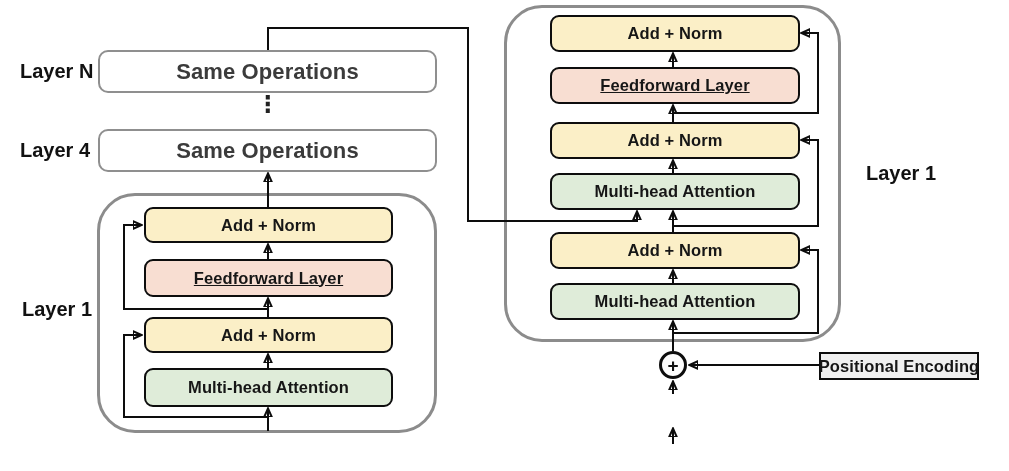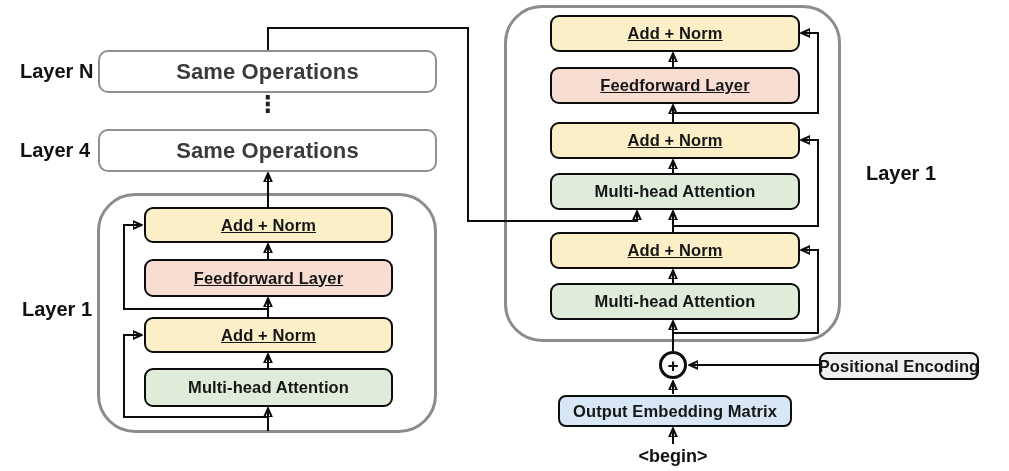--- a/index.html
+++ b/index.html
@@ -20,21 +20,21 @@
     font-size:22px;font-weight:600;color:#3b3b3b;letter-spacing:.1px;
   }
   .block{
     position:absolute;box-sizing:border-box;
     border:2.5px solid var(--line,#0d0d0d);
     border-radius:9px;
     display:flex;align-items:center;justify-content:center;
     font-size:16.5px;font-weight:600;color:#161616;letter-spacing:.1px;
     white-space:nowrap;
   }
-  .yellow{background:var(--block-yellow,#fbefc7);text-decoration:underline;}
+  .yellow{background:var(--block-yellow,#fbefc7);}
   .pink{background:var(--block-pink,#f8ded2);text-decoration:underline;}
   .green{background:var(--block-green,#dfecd9);text-align:center;}
   .blue{background:var(--block-blue,#d8e7f5);}
   .graybox{background:var(--block-gray,#f0f0f0);}
   .lbl{
     position:absolute;font-size:20px;font-weight:600;color:#111;
     white-space:nowrap;line-height:23px;margin-left:12px;
   }
   .dots{
     position:absolute;font-size:23px;font-weight:700;color:#222;
@@ -77,23 +77,21 @@
   <div class="lbl" style="left:854px;top:162px;">Layer 1</div>
 
   <div class="block yellow" style="left:550px;top:15px;width:250px;height:37px;">Add + Norm</div>
   <div class="block pink" style="left:550px;top:67px;width:250px;height:37px;">Feedforward Layer</div>
   <div class="block yellow" style="left:550px;top:122px;width:250px;height:37px;">Add + Norm</div>
   <div class="block green" style="left:550px;top:173px;width:250px;height:37px;">Multi-head Attention</div>
   <div class="block yellow" style="left:550px;top:232px;width:250px;height:37px;">Add + Norm</div>
   <div class="block green" style="left:550px;top:283px;width:250px;height:37px;">Multi-head Attention</div>
 
   <div class="plus-circle" style="left:659px;top:351px;">+</div>
-  <div class="block graybox" style="left:819px;top:352px;width:160px;height:28px;font-size:16.5px;border-radius:8px;">Positional Encoding</div>
-  <div class="block blue" style="left:558px;top:395px;width:234px;height:32px;border-radius:8px;">Output Embedding Matrix</div>
-  <div class="token" style="left:613px;top:446px;width:120px;">&lt;begin&gt;</div>
+  <div class="block graybox" style="left:819px;top:352px;width:160px;height:28px;font-size:16.5px;border-radius:0;">Positional Encoding</div>
 
   <svg class="lines" width="1009" height="471" viewBox="0 0 1009 471">
     <defs>
       <marker id="ah" markerUnits="userSpaceOnUse" markerWidth="10" markerHeight="10" viewBox="0 0 10 10" refX="8" refY="5" orient="auto">
         <path d="M0,1.2 L8.6,5 L0,8.8 Z" fill="#0d0d0d" stroke="none"></path>
       </marker>
     </defs>
 
     <path d="M268,431 L268,409" marker-end="url(#ah)"></path>
 

